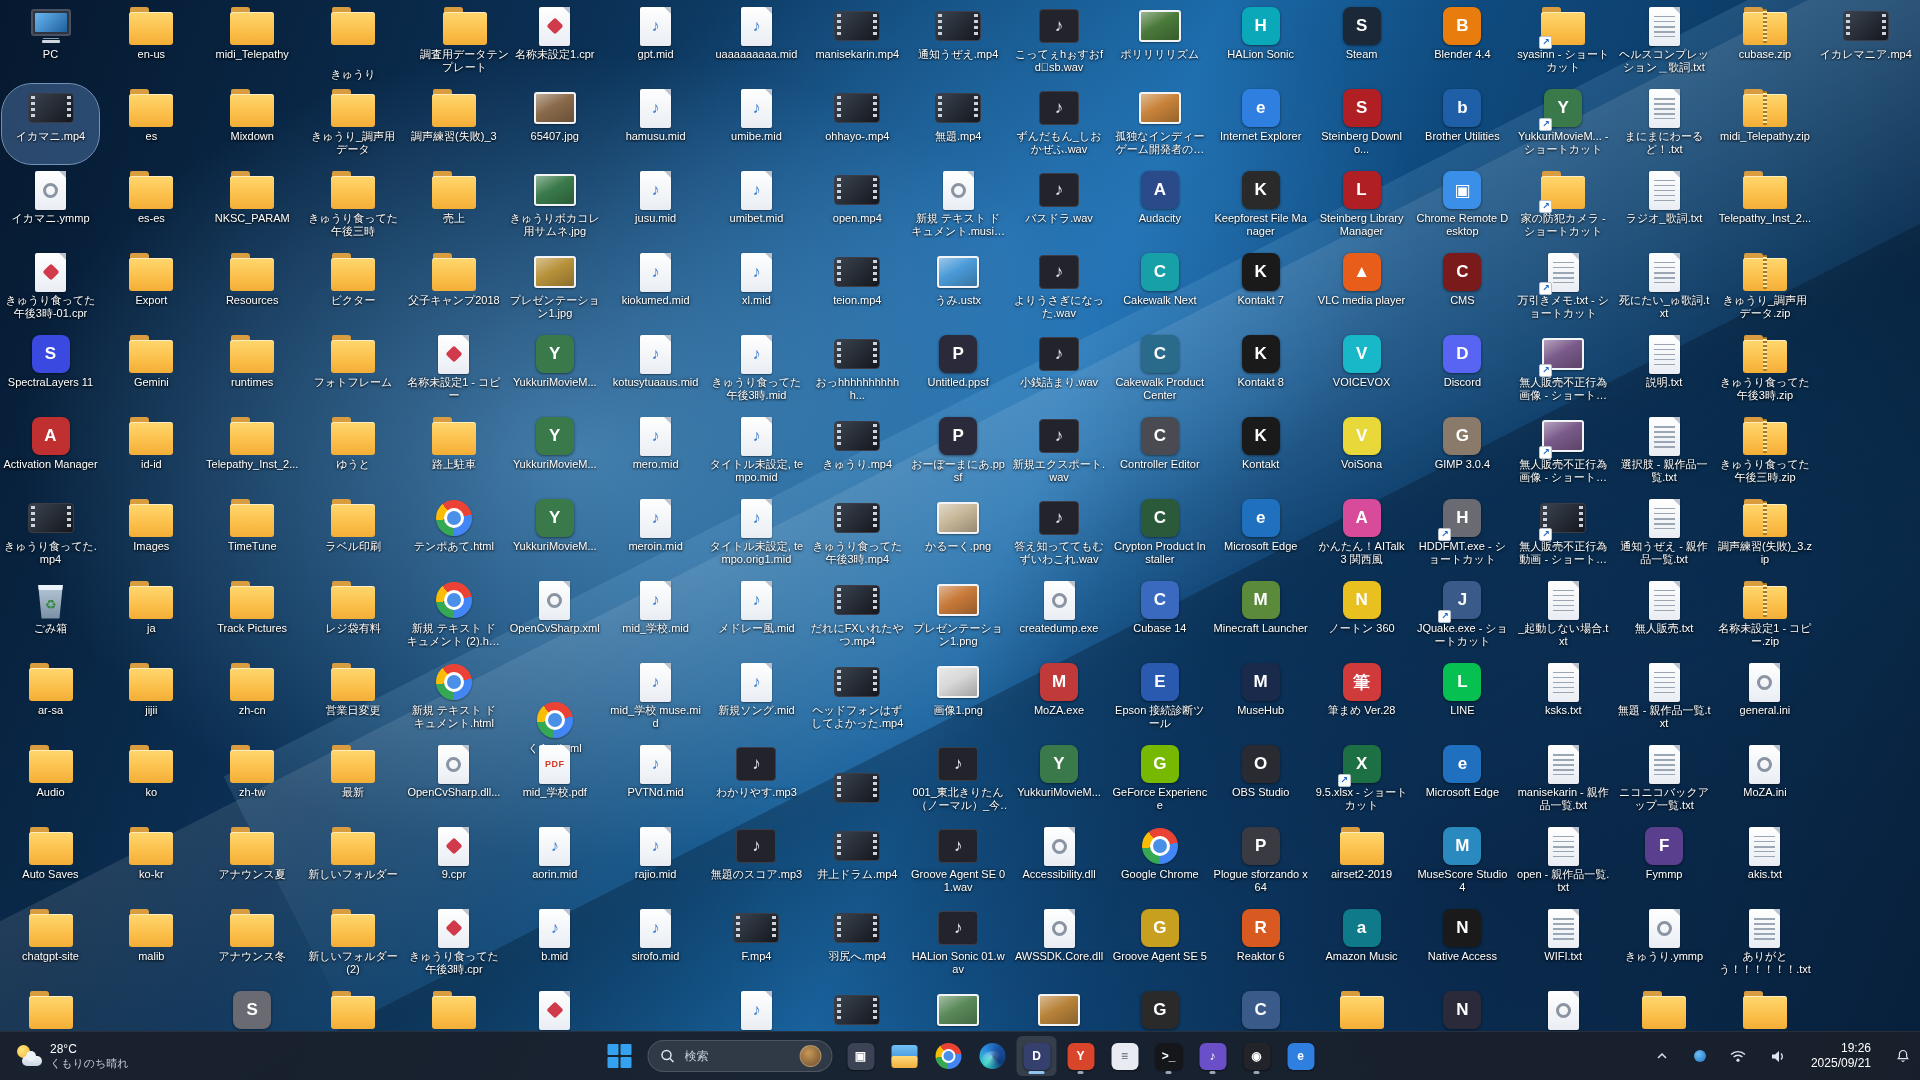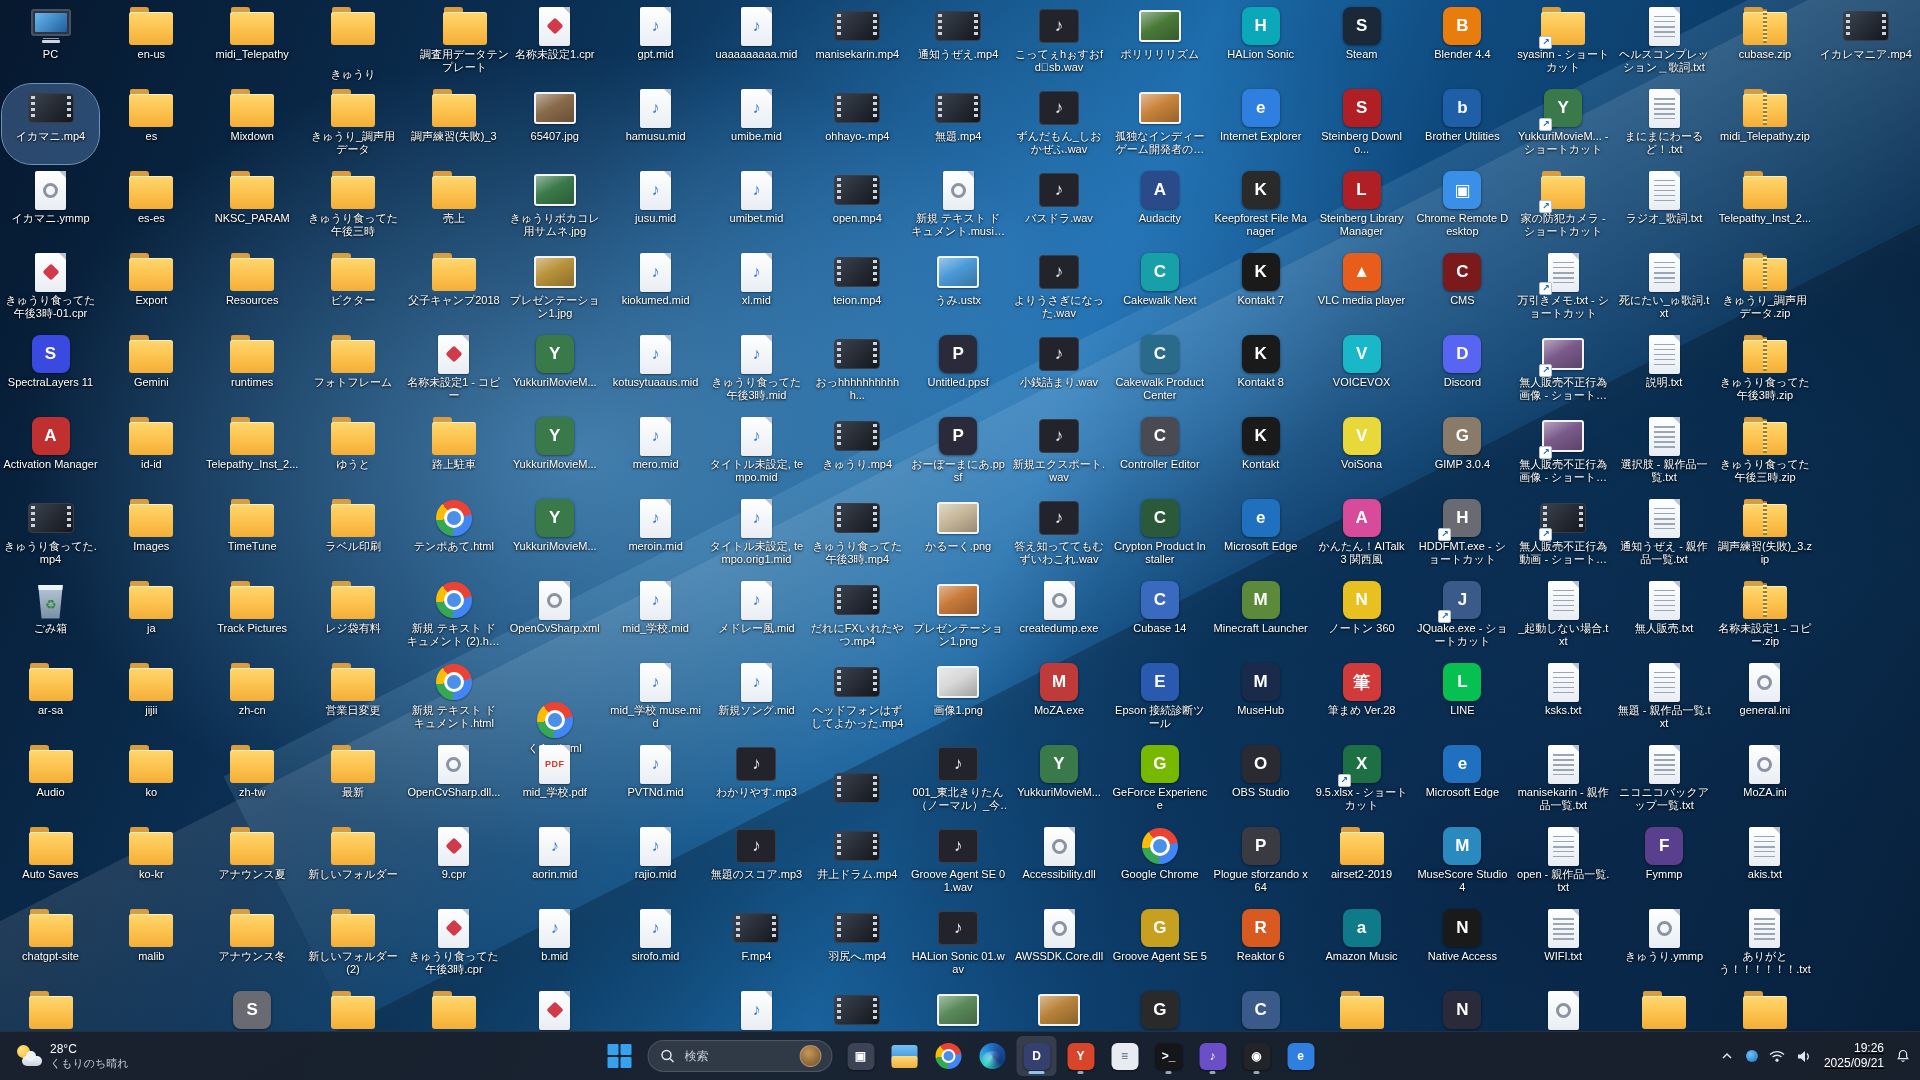--- a/index.html
+++ b/index.html
@@ -138,21 +138,21 @@
         background:linear-gradient(#74c0f4,#2e86d4); }
   .tbexp-front { position:absolute; left:0; bottom:0; width:26px; height:12px; border-radius:2px 2px 3px 3px;
         background:linear-gradient(#ffd97a,#f0b13e); }
   .chromeic.sm { width:26px; height:26px; box-shadow:none; }
   .chromeic.sm .chromecore { width:10px; height:10px; border-width:2px; }
   .edgeic { position:relative; width:26px; height:26px; border-radius:50%; overflow:hidden;
         background:conic-gradient(from 220deg,#35d3c6,#2a8fe0,#1a4fa0,#0d3a7a,#35d3c6); }
   .edgeic::before { content:""; position:absolute; left:3px; top:8px; width:22px; height:16px; border-radius:50%;
         background:radial-gradient(circle at 30% 30%,rgba(255,255,255,0.35),rgba(255,255,255,0) 60%); }
 
-  .tb-tray { position:absolute; right:8px; top:0; height:48px; display:flex; align-items:center; gap:10px;text-decoration:underline; }
+  .tb-tray { position:absolute; right:8px; top:0; height:48px; display:flex; align-items:center; gap:23px; }
   .trayic { width:18px; height:18px; display:flex; align-items:center; justify-content:center; color:#dfe5ee; }
   .tdot { width:12px; height:12px; border-radius:50%;
         background:radial-gradient(circle at 35% 35%,#6ec0f8,#1d6fc0); }
   .clock { text-align:right; color:#fff; font-size:12px; line-height:15px; }
 </style>
 </head>
 <body>
 
 <div id="screen">
 

